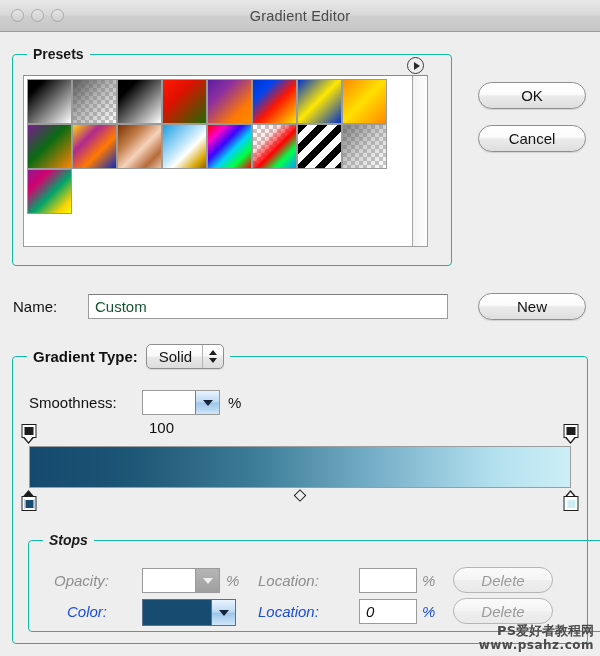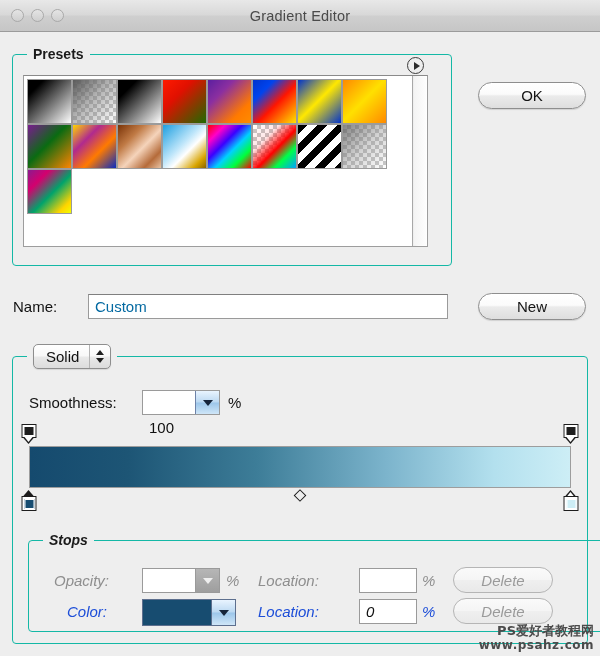--- a/index.html
+++ b/index.html
@@ -154,21 +154,21 @@
   }
   .name-input {
     position: absolute; left: 88px; top: 262px;
     width: 360px; height: 25px;
     background: #ffffff;
     border: 1px solid #9a9a9a;
     border-top-color: #7f7f7f;
     box-sizing: border-box;
     display: flex; align-items: center;
     padding-left: 6px;
-    font-size: 15px; color: #0369a1;
+    font-size: 15px; color: #14532d;
   }
 
   
   #gtype-group { left: 12px; top: 324px; width: 576px; height: 288px; }
   .gtype-title-wrap {
     position: absolute; top: -13px; left: 14px;
     background: #eeeeee;
     padding: 0 6px;
     display: flex; align-items: center; gap: 8px;
     white-space: nowrap;
@@ -438,27 +438,29 @@
             </div>
             <div class="swatch" style="background: linear-gradient(135deg, rgb(138, 27, 143) 0%, rgb(212, 0, 110) 25%, rgb(0, 163, 107) 55%, rgb(255, 212, 0) 85%, rgb(242, 255, 0) 100%);"></div>
           </div>
         <div class="presets-scroll">
           <div class="thumb"></div>
         </div>
       </div>
     </div>
 
     <div class="pill" id="btn-ok">OK</div>
+    <div class="pill" id="btn-cancel">Cancel</div>
     <div class="pill" id="btn-new">New</div>
 
     <div class="name-label">Name:</div>
     <div class="name-input">Custom</div>
 
     <div class="group" id="gtype-group">
       <div class="gtype-title-wrap">
+        <span class="lbl">Gradient Type:</span>
         <div class="popup">
           <span class="val">Solid</span>
           <span class="sep"></span>
           <span class="arrows">
             <i class="up"></i>
               <i class="dn"></i>
           </span>
         </div>
       </div>
     </div>

